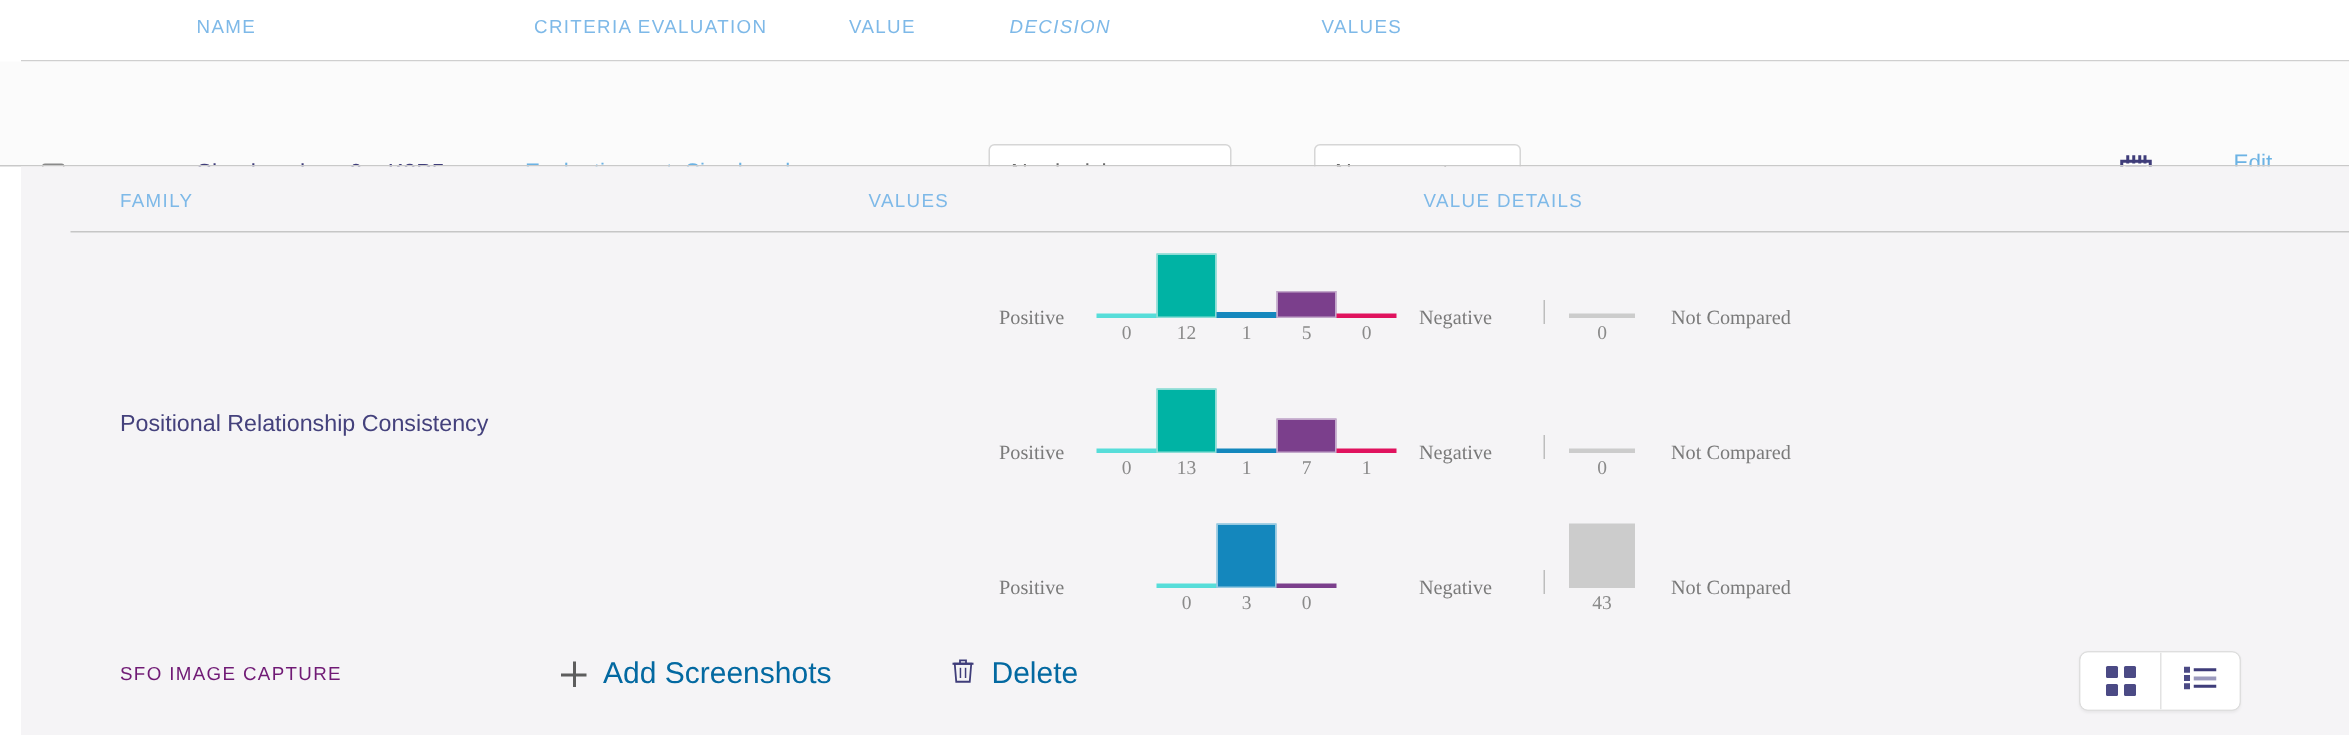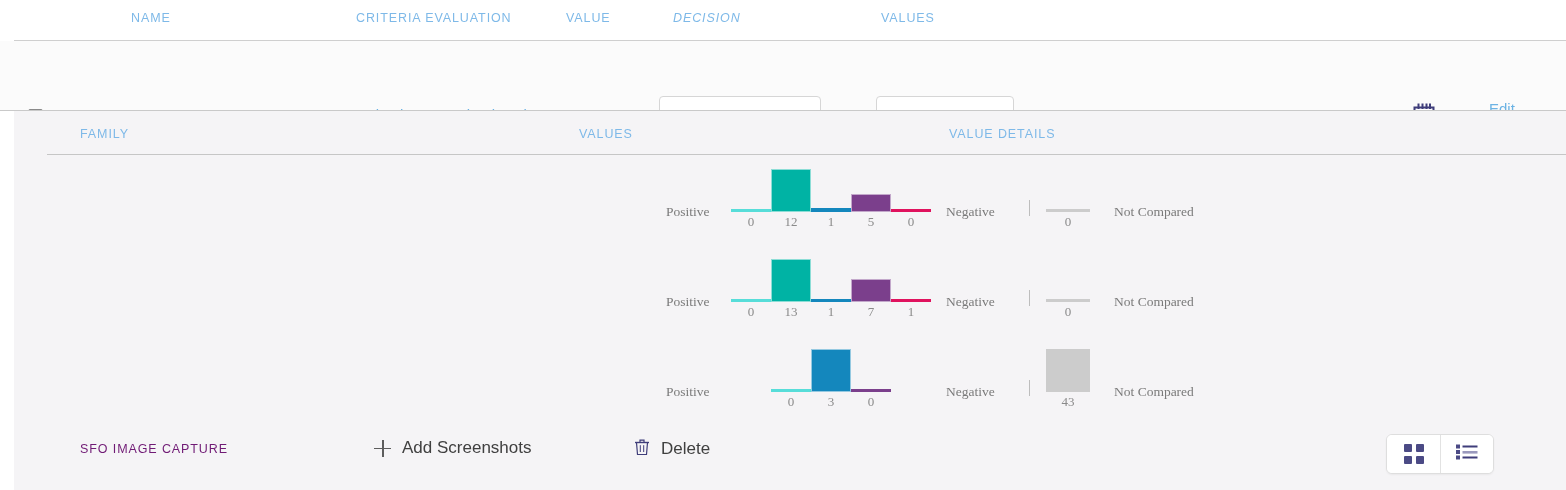--- a/index.html
+++ b/index.html
@@ -316,22 +316,22 @@
 
   .footer-action {
     position: absolute;
     top: 14px;
     display: flex;
     align-items: center;
     gap: 11px;
     cursor: pointer;
   }
   .footer-action .fa-label {
-    font-size: 17px;
-    color: #404040;
+    font-size: 20px;
+    color: #0369a1;
     white-space: nowrap;
   }
   .act-add { left: 360px; }
   .act-del { left: 620px; }
 
   .plus-icon {
     position: relative;
     width: 17px; height: 17px;
     flex: 0 0 auto;
   }
@@ -467,20 +467,21 @@
             </div>
           </div>
         <div class="nc-group">
             <div class="nc-bar" style="height: 3px; background: rgb(204, 204, 204);"></div>
             <div class="nc-tick">0</div>
           </div>
       </div>
     </div>
 
     <div class="fam-row fam-row-1">
+      <div class="fam-label">Positional Relationship Consistency</div>
       <div class="chart-block">
         <div class="axis-caption cap-positive">Positive</div>
         <div class="axis-caption cap-negative">Negative</div>
         <div class="divider-pipe"></div>
         <div class="axis-caption cap-notcomp">Not Compared</div>
         <div class="bars bars-5">
             <div class="bar-col">
               <div class="bar" style="background: rgb(87, 221, 217); height: 3px;"></div>
               <div class="bar-tick">0</div>
             </div>

